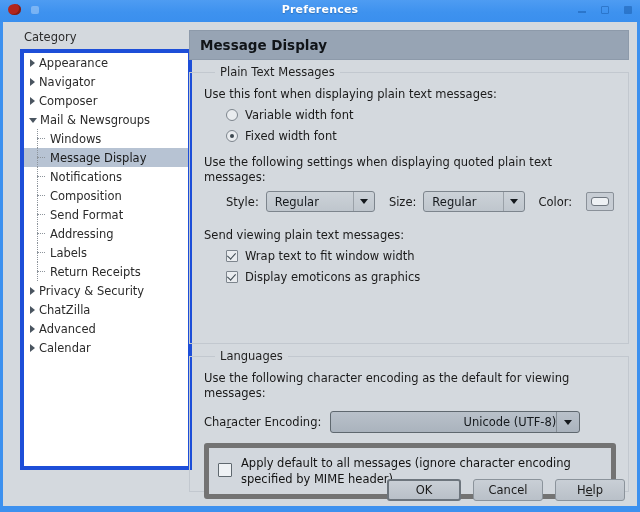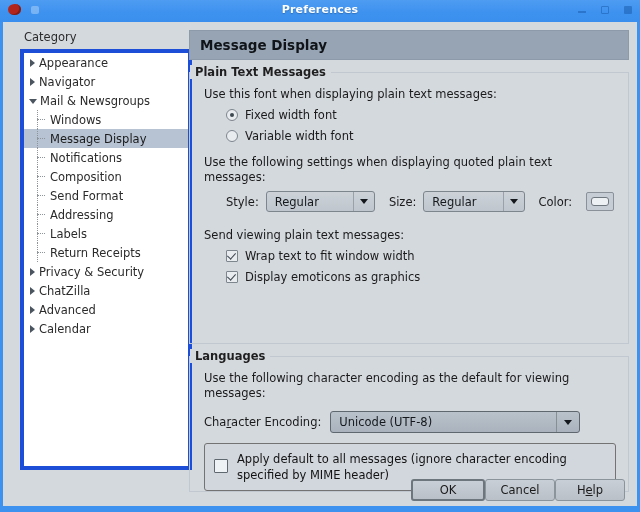--- a/index.html
+++ b/index.html
@@ -149,24 +149,24 @@
 
   
   .groupbox {
     position: absolute; left: 0;
     width: 440px;
     border: 1px solid #c2c8cf;
     border-top: 1px solid #c2c8cf;
     box-sizing: border-box;
   }
   .groupbox > .gb-title {
-    position: absolute; left: 0; top: -8px;
+    position: absolute; left: 25px; top: -8px;
     background: #d4d9de;
     padding: 0 5px;
-    font-size: 11.5px; color: #1f1f1f; font-weight: bold;
+    font-size: 11.5px; color: #1f1f1f;
   }
   #gb-plaintext { top: 42px; height: 272px; }
   #gb-languages { top: 326px; height: 136px; }
 
   .gb-body { padding: 14px 14px 0 14px; }
 
   .para {
     font-size: 11.5px; color: #1a1a1a;
     line-height: 15px;
     margin: 0 0 6px 0;
@@ -266,26 +266,27 @@
   .enc-row {
     display: flex; align-items: center;
     margin-top: 10px;
     font-size: 11.5px; color: #1a1a1a;
   }
   .enc-row .lbl { margin-right: 9px; }
   #dd-encoding {
     width: 250px; height: 22px;
     background: linear-gradient(180deg, #b9c1ca 0%, #aab3bd 100%);
     border: 1px solid #5f686f;
+    text-align: right;
   }
   #dd-encoding .dd-arrow-wrap { width: 22px; border-left: 1px solid #868e96; }
 
   .apply-default-box {
     margin-top: 10px;
-    border: 1px solid #737373;
+    border: 5px solid #737373;
     border-radius: 3px;
     background: #d2d7dd;
     padding: 7px 9px;
     display: flex; align-items: flex-start;
     box-sizing: border-box;
     width: 412px;
   }
   .apply-default-box .checkbox {
     width: 14px; height: 14px; margin-top: 8px; margin-right: 9px;
     background: #eff2f5; border: 1.5px solid #5f686f;
@@ -294,20 +295,21 @@
     font-size: 11.5px; color: #131313; line-height: 16px;
   }
 
   
   .buttonbar {
     position: absolute; left: 0; top: 452px;
     width: 634px; height: 32px;
     display: flex; align-items: center; justify-content: flex-end;
     padding-right: 12px;
     box-sizing: border-box;
+    gap: 12px;
   }
   .btn {
     min-width: 70px; height: 22px;
     background: linear-gradient(180deg, #c9cfd6 0%, #b9c0c8 100%);
     border: 1px solid #8b939b;
     border-radius: 3px;
     font-size: 11.5px; color: #1a1a1a;
     display: flex; align-items: center; justify-content: center;
     box-sizing: border-box;
     padding: 0 12px;
@@ -349,20 +351,24 @@
       <div class="tree" id="category-tree">
           <div class="tree-row dim">
             <span class="tw-collapsed"></span>
             <span>Appearance</span>
           </div>
           <div class="tree-row dim">
             <span class="tw-collapsed"></span>
             <span>Navigator</span>
           </div>
           <div class="tree-row dim">
+            <span class="tw-collapsed"></span>
+            <span>Composer</span>
+          </div>
+          <div class="tree-row dim">
             <span class="tw-expanded"></span>
             <span>Mail &amp; Newsgroups</span>
           </div>
           <div class="tree-row dim">
             <span class="child-indent"></span>
             <span>Windows</span>
           </div>
           <div class="tree-row selected">
             <span class="child-indent"></span>
             <span>Message Display</span>
@@ -416,26 +422,26 @@
         <span class="panel-header-text">Message Display</span>
       </div>
 
       <div class="groupbox" id="gb-plaintext">
         <div class="gb-title">Plain Text Messages</div>
         <div class="gb-body">
 
           <p class="para">Use this font when displaying plain text messages:</p>
 
           <div class="radio-row">
+            <span class="radio"></span>
+            <span>Variable width font</span>
+          </div>
+          <div class="radio-row">
             <span class="radio checked"></span>
             <span>Fixed width font</span>
-          </div>
-          <div class="radio-row">
-            <span class="radio"></span>
-            <span>Variable width font</span>
           </div>
 
           <p class="para" style="margin-top:12px; width:395px;">Use the following settings when displaying quoted plain text messages:</p>
 
           <div class="settings-row">
             <span class="lbl">Style:</span>
             <div class="dropdown" id="dd-style">
               <span class="dd-text">Regular</span>
               <span class="dd-arrow-wrap">
                   <span class="dd-arrow"></span>

